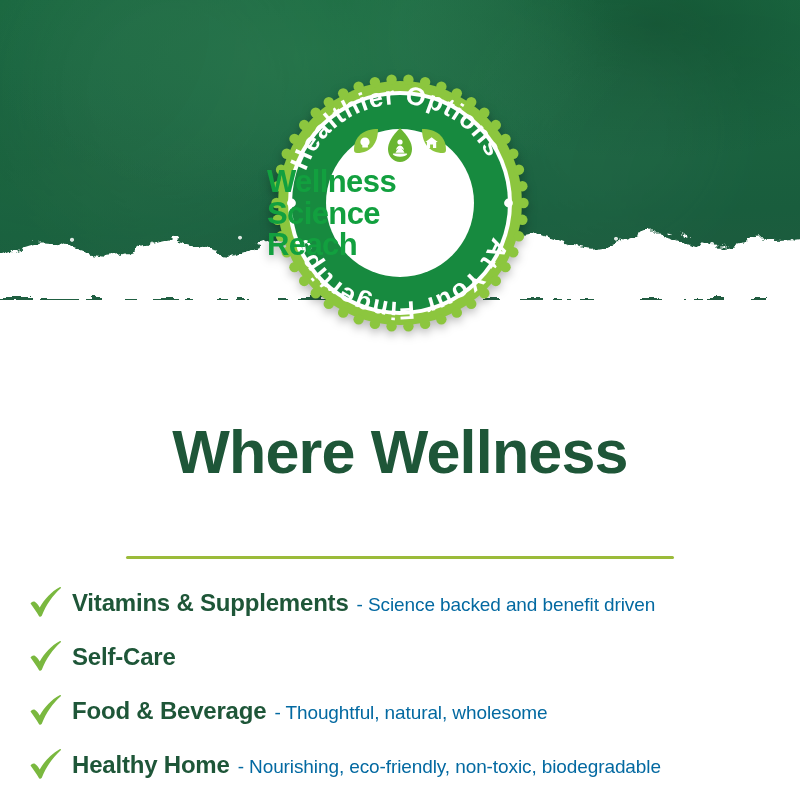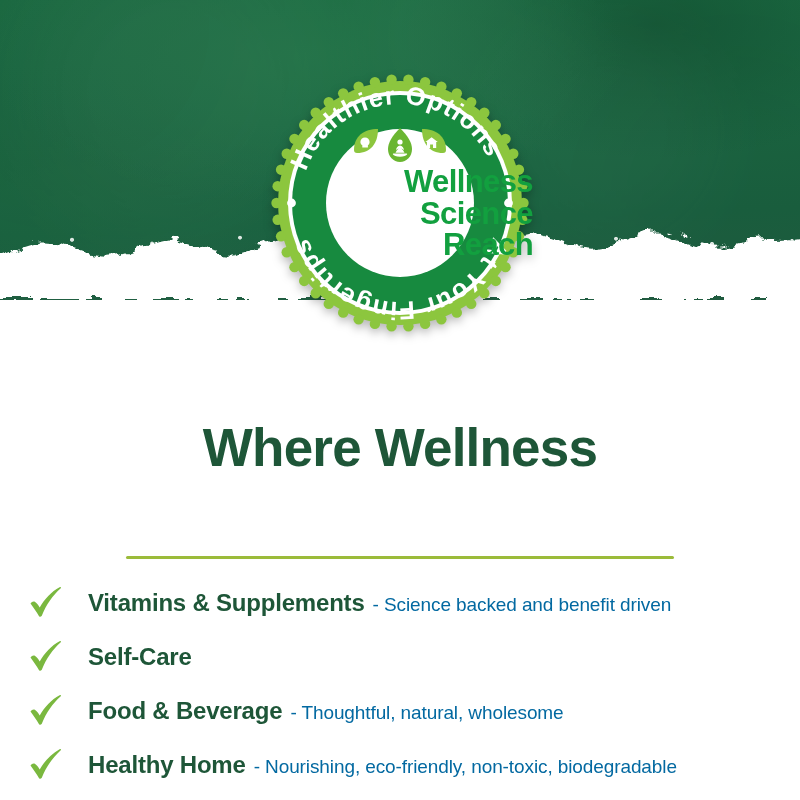--- a/index.html
+++ b/index.html
@@ -99,21 +99,21 @@
     height: 266px;
     transform: translateX(-50%);
     filter: drop-shadow(0 4px 5px rgba(0,0,0,.28));
   }
   .badge-wrap svg { display: block; width: 266px; height: 266px; }
 
   .badge-inner-text {
     position: absolute;
     left: 0; right: 0;
     top: 96px;
-    text-align: right;
+    text-align: left;
     line-height: 1.02;
     pointer-events: none;
   }
   .badge-inner-text span {
     display: block;
     font-family: "Liberation Sans", "DejaVu Sans", sans-serif;
     font-weight: bold;
     font-size: 31px;
     letter-spacing: -0.6px;
     color: #12A03F;
@@ -132,21 +132,21 @@
 
   
   .headline {
     position: absolute;
     left: 0;
     right: 0;
     top: 418px;
     text-align: center;
     color: #1E5638;
     font-weight: bold;
-    font-size: 53px;
+    font-size: 61px;
     line-height: 1.12;
     letter-spacing: -0.8px;
   }
   .headline span { display: block; }
 
   .divider {
     position: absolute;
     left: 126px;
     width: 548px;
     top: 556px;
@@ -159,21 +159,20 @@
   .features {
     position: absolute;
     left: 26px;
     right: 16px;
     top: 576px;
   }
   .feature-row {
     display: flex;
     align-items: center;
     height: 54px;
-    gap: 16px;
   }
   .check {
     flex: 0 0 auto;
     width: 40px;
     height: 40px;
     margin-right: 6px;
   }
   .check svg { display: block; width: 40px; height: 40px; }
 
   .feature-text {

